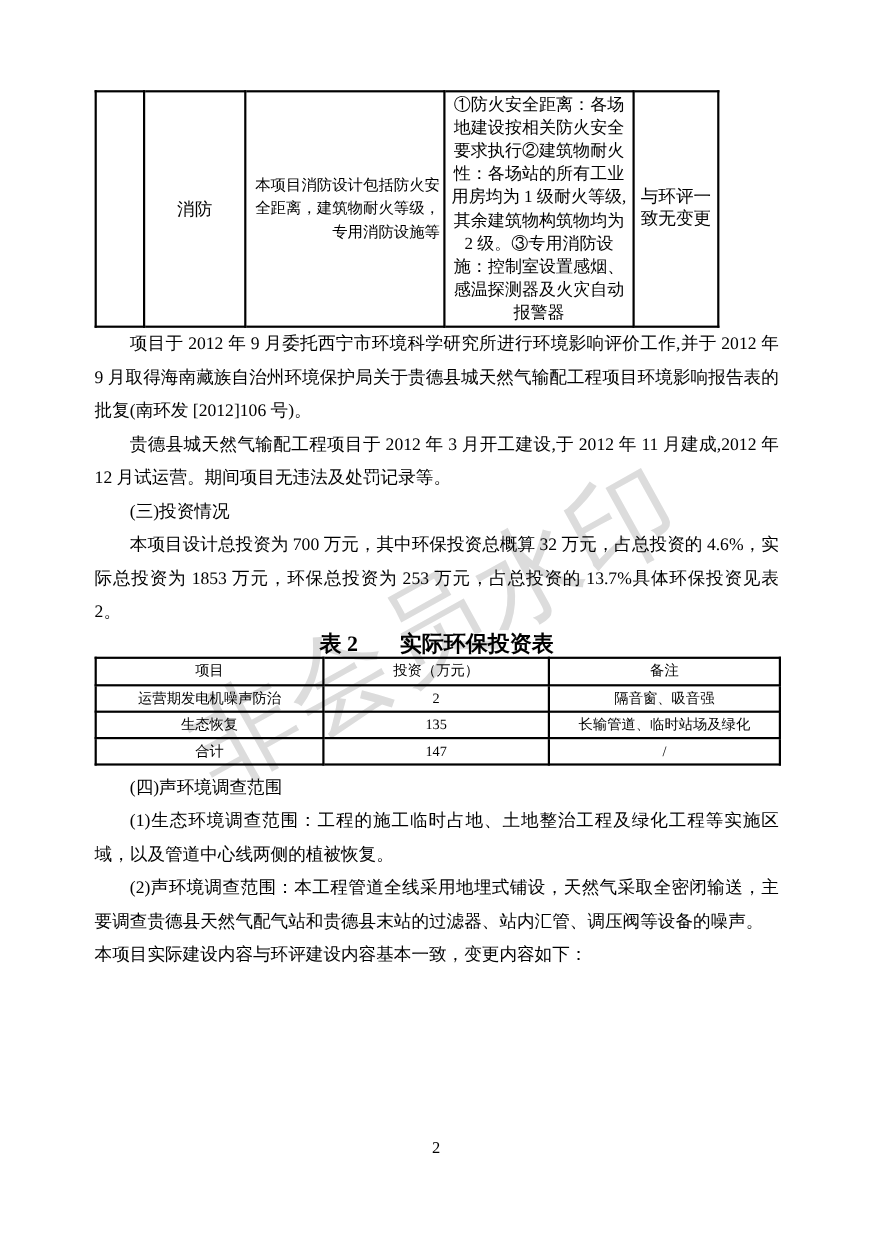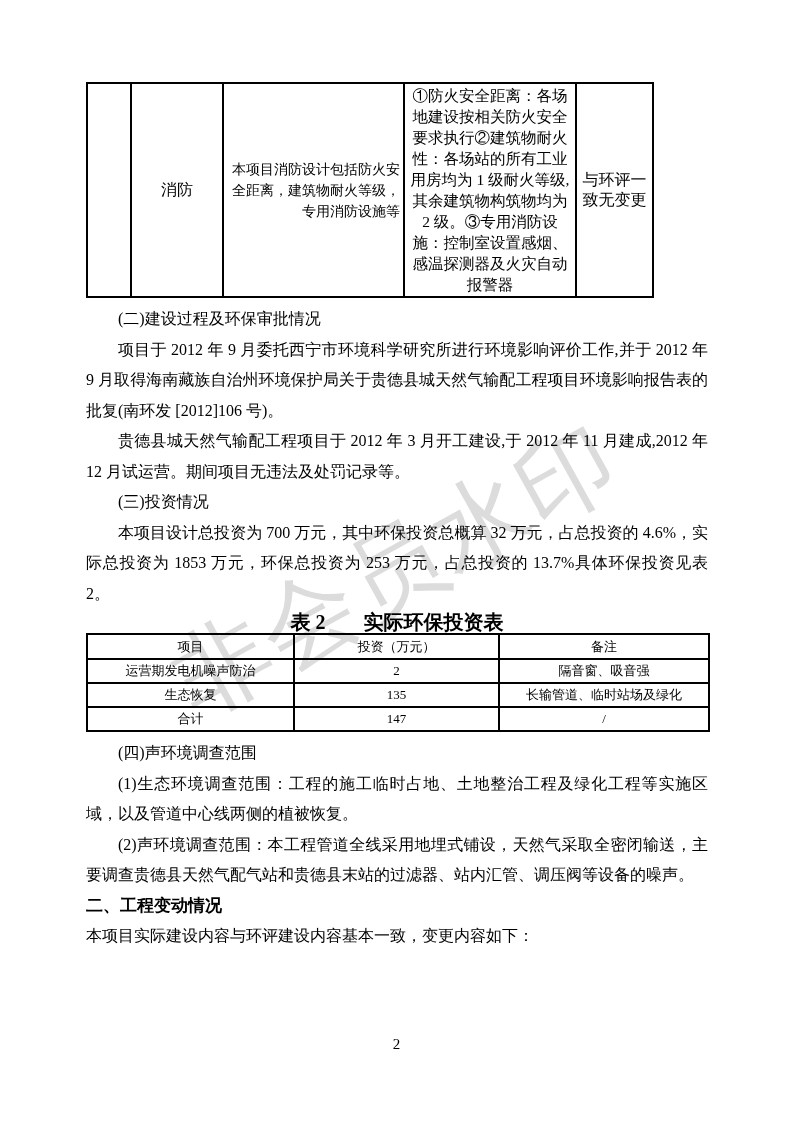--- a/index.html
+++ b/index.html
@@ -70,21 +70,20 @@
         <tr class="row">
           <td></td>
           <td class="fire-category">消防</td>
           <td class="fire-design">本项目消防设计包括防火安全距离，建筑物耐火等级，专用消防设施等</td>
           <td class="fire-actual">①防火安全距离：各场地建设按相关防火安全要求执行②建筑物耐火性：各场站的所有工业用房均为 1 级耐火等级,其余建筑物构筑物均为 2 级。③专用消防设施：控制室设置感烟、感温探测器及火灾自动报警器</td>
           <td class="fire-conclusion">与环评一致无变更</td>
         </tr>
       </tbody>
     </table>
 
-    <p class="indent mt6">(二)建设过程及环保审批情况</p>
     <p class="indent">项目于 2012 年 9 月委托西宁市环境科学研究所进行环境影响评价工作,并于 2012 年 9 月取得海南藏族自治州环境保护局关于贵德县城天然气输配工程项目环境影响报告表的批复(南环发 [2012]106 号)。</p>
     <p class="indent">贵德县城天然气输配工程项目于 2012 年 3 月开工建设,于 2012 年 11 月建成,2012 年 12 月试运营。期间项目无违法及处罚记录等。</p>
     <p class="indent">(三)投资情况</p>
     <p class="indent">本项目设计总投资为 700 万元，其中环保投资总概算 32 万元，占总投资的 4.6%，实际总投资为 1853 万元，环保总投资为 253 万元，占总投资的 13.7%具体环保投资见表 2。</p>
 
     <p class="caption"><span>表 2</span><span class="caption-gap"></span><span>实际环保投资表</span></p>
 
     <table class="inv-table">
       <colgroup>
         <col style="width:207px">
@@ -113,20 +112,19 @@
           <td>合计</td>
           <td>147</td>
           <td>/</td>
         </tr>
       </tbody>
     </table>
 
     <p class="indent mt6">(四)声环境调查范围</p>
     <p class="indent">(1)生态环境调查范围：工程的施工临时占地、土地整治工程及绿化工程等实施区域，以及管道中心线两侧的植被恢复。</p>
     <p class="indent">(2)声环境调查范围：本工程管道全线采用地埋式铺设，天然气采取全密闭输送，主要调查贵德县天然气配气站和贵德县末站的过滤器、站内汇管、调压阀等设备的噪声。</p>
-    <p class="bold-head">二、工程变动情况</p>
     <p>本项目实际建设内容与环评建设内容基本一致，变更内容如下：</p>
 
   </div>
 
   <div class="page-num">2</div>
 
 </div>
 
 </body></html>

